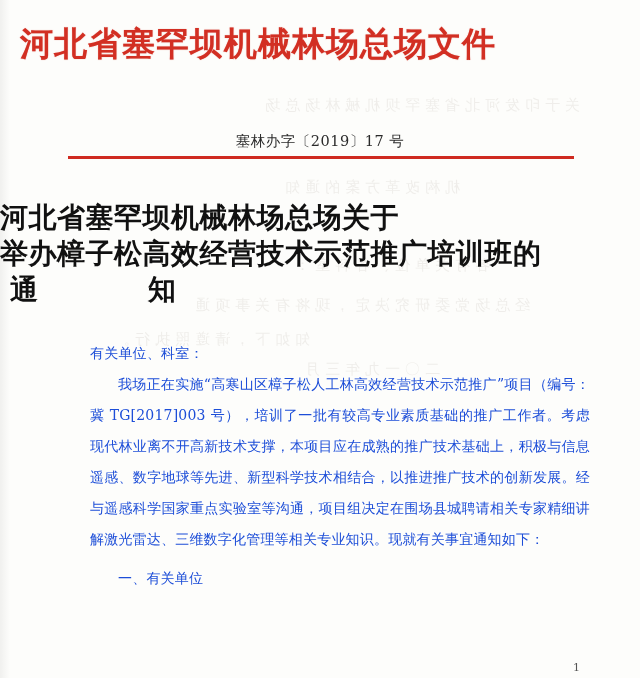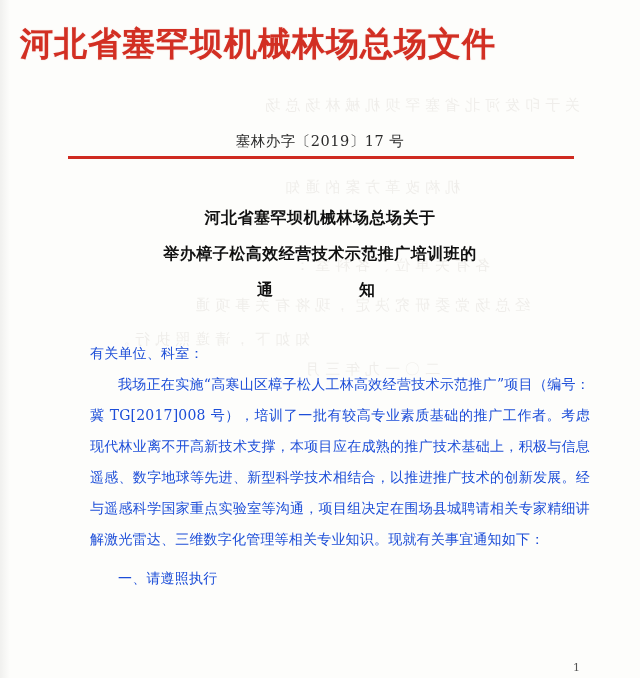--- a/index.html
+++ b/index.html
@@ -70,22 +70,22 @@
     width: 506px;
     height: 2.5px;
     background: #cf2a20;
   }
 
   .title {
     position: absolute;
     top: 200px;
     left: 0;
     width: 640px;
-    text-align: center;
-    font-size: 16px;
+    text-align: left;
+    font-size: 28px;
     font-weight: bold;
     color: #111;
     line-height: 36px;
     letter-spacing: 0.5px;
   }
   .title .ln { display: block; }
   .title .ln3 { letter-spacing: 18px; padding-left: 10px; }
 
   .body {
     position: absolute;
@@ -148,19 +148,19 @@
   <div class="red-rule"></div>
 
   <div class="title">
     <span class="ln ln1">河北省塞罕坝机械林场总场关于</span>
     <span class="ln ln2">举办樟子松高效经营技术示范推广培训班的</span>
     <span class="ln ln3">通　　知</span>
   </div>
 
   <div class="body">
     <p class="salutation">有关单位、科室：</p>
-    <p class="para">我场正在实施“高寒山区樟子松人工林高效经营技术示范推广”项目（编号：冀 TG[2017]008 号），培训了一批有较高专业素质基础的推广工作者。考虑现代林业离不开高新技术支撑，本项目应在成熟的推广技术基础上，积极与信息遥感、数字地球等先进、新型科学技术相结合，以推进推广技术的创新发展。经与遥感科学国家重点实验室等沟通，项目组决定在围场县城聘请相关专家精细讲解激光雷达、三维数字化管理等相关专业知识。现就有关事宜通知如下：</p>
-    <p class="section-heading">一、请遵照执行</p>
+    <p class="para">我场正在实施“高寒山区樟子松人工林高效经营技术示范推广”项目（编号：冀 TG[2017]003 号），培训了一批有较高专业素质基础的推广工作者。考虑现代林业离不开高新技术支撑，本项目应在成熟的推广技术基础上，积极与信息遥感、数字地球等先进、新型科学技术相结合，以推进推广技术的创新发展。经与遥感科学国家重点实验室等沟通，项目组决定在围场县城聘请相关专家精细讲解激光雷达、三维数字化管理等相关专业知识。现就有关事宜通知如下：</p>
+    <p class="section-heading">一、有关单位</p>
   </div>
 
   <div class="page-number">1</div>
 
 </div>
 
 </body></html>

